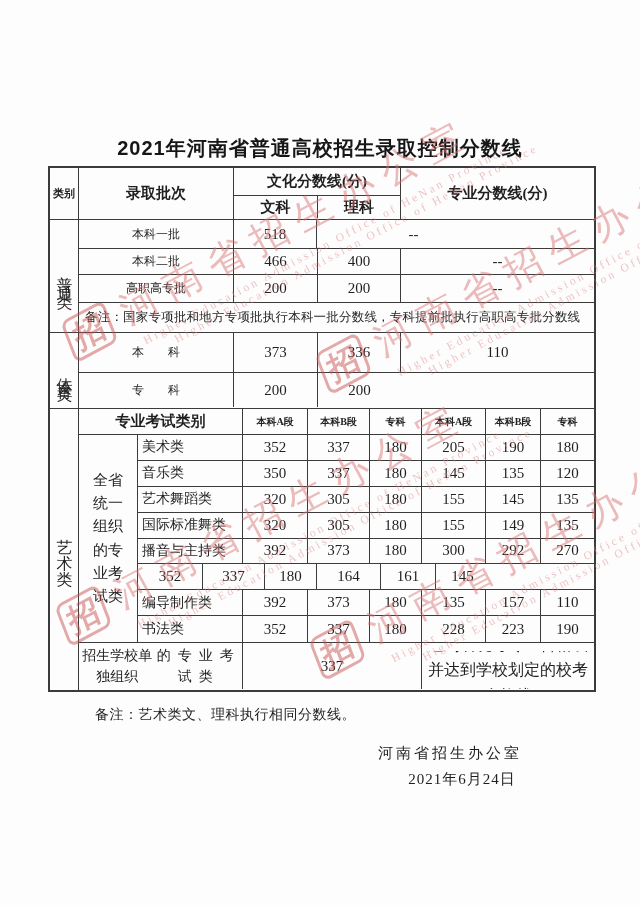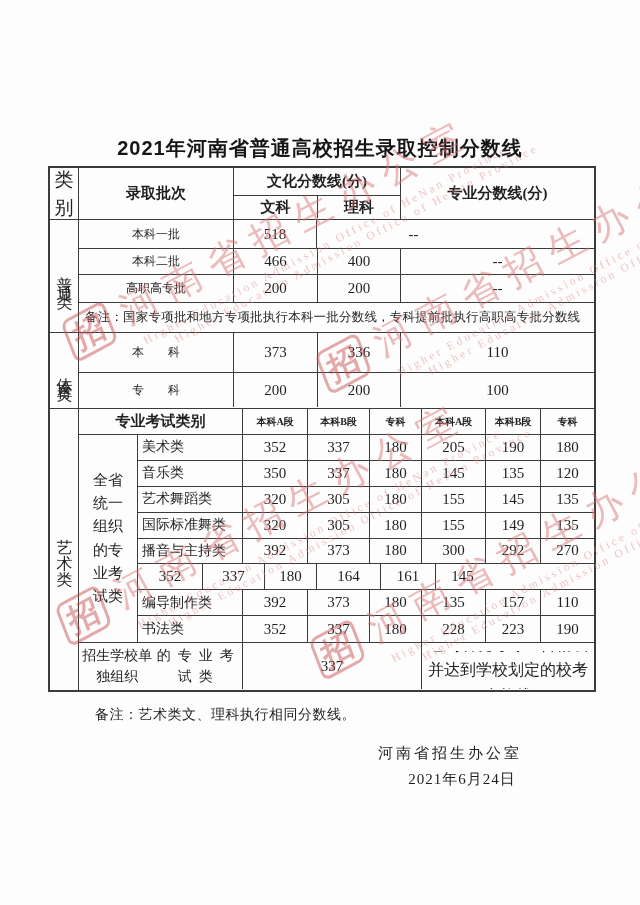--- a/index.html
+++ b/index.html
@@ -58,21 +58,21 @@
   .a-glabel{flex:0 0 59px;}
   .a-glabel .wrapped{width:34px; font-size:15px; line-height:1.55; word-break:break-all; text-align:center;}
   .a-name{flex:0 0 105px; justify-content:flex-start; padding-left:4px; font-size:14px;}
   .artcol{flex:1 1 auto; display:flex; flex-direction:column;justify-content:flex-end;}
   .ar{display:flex; height:26px; border-bottom:1px solid var(--line); box-sizing:border-box;}
   .ar:last-child{border-bottom:none;}
   .a-cul{flex:0 0 179px;} .a-majr{flex:0 0 172px;}
   .schlabel{flex:0 0 164px; flex-direction:row; justify-content:center; font-size:14px; line-height:1.5;}
   .schlabel .l2{letter-spacing:7px;}
   .small2{font-size:16px; line-height:1.6; flex-direction:column;margin-top:8px;}
-  .catlabel-hdr{width:22px; word-break:break-all; font-size:19px; line-height:1.45; text-align:center; font-weight:400;}
+  .catlabel-hdr{width:22px; word-break:break-all; font-size:11px; line-height:1.45; text-align:center; font-weight:700;}
   
   .fnote{position:absolute; left:95px; top:706px; font-size:14px; letter-spacing:0.5px;}
   .forg{position:absolute; left:340px; top:744px; width:220px; text-align:center; font-size:15px; letter-spacing:3px;}
   .fdate{position:absolute; left:352px; top:770px; width:220px; text-align:center; font-size:15px; letter-spacing:1px;}
   
   .wm{
     position:absolute; transform:rotate(-28deg); transform-origin:0 0;
     opacity:0.48; pointer-events:none; white-space:nowrap; color:#d97272; z-index:5;
   }
   .wm-r1{display:flex; align-items:center;}
@@ -148,21 +148,20 @@
         <div class="r" style="height:40px">
           <div class="cell batch c-label">本　　科</div>
           <div class="cell num c-wen">373</div>
           <div class="cell num c-li">336</div>
           <div class="cell num c-maj">110</div>
         </div>
         <div class="r" style="height:34px">
           <div class="cell batch c-label">专　　科</div>
           <div class="cell num c-wen">200</div>
           <div class="cell num c-li">200</div>
-          <div class="cell num c-maj">100</div>
         </div>
       </div>
     </div>
 
     <div class="sec" style="height:281px">
       <div class="catcell">
         <div class="vtext vs-art">艺术类</div>
       </div>
       <div class="rows">
         <div class="r" style="height:26px">

